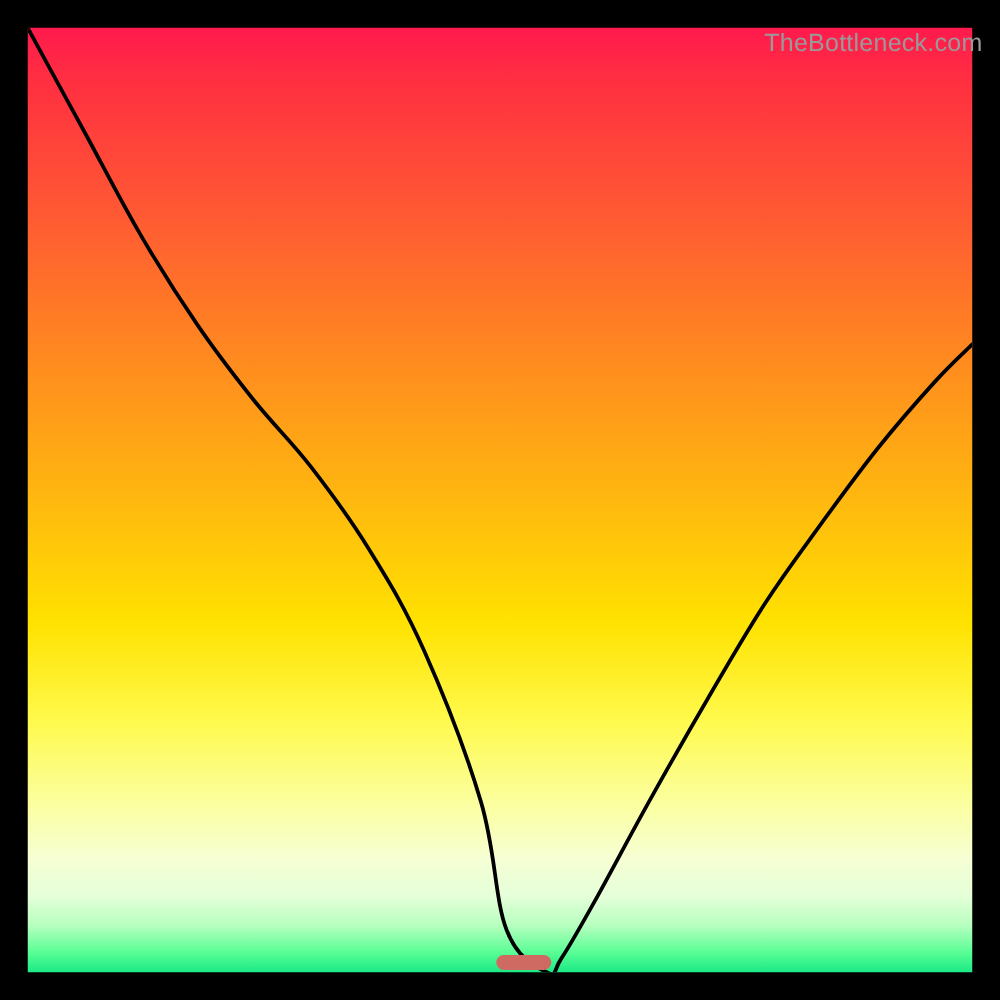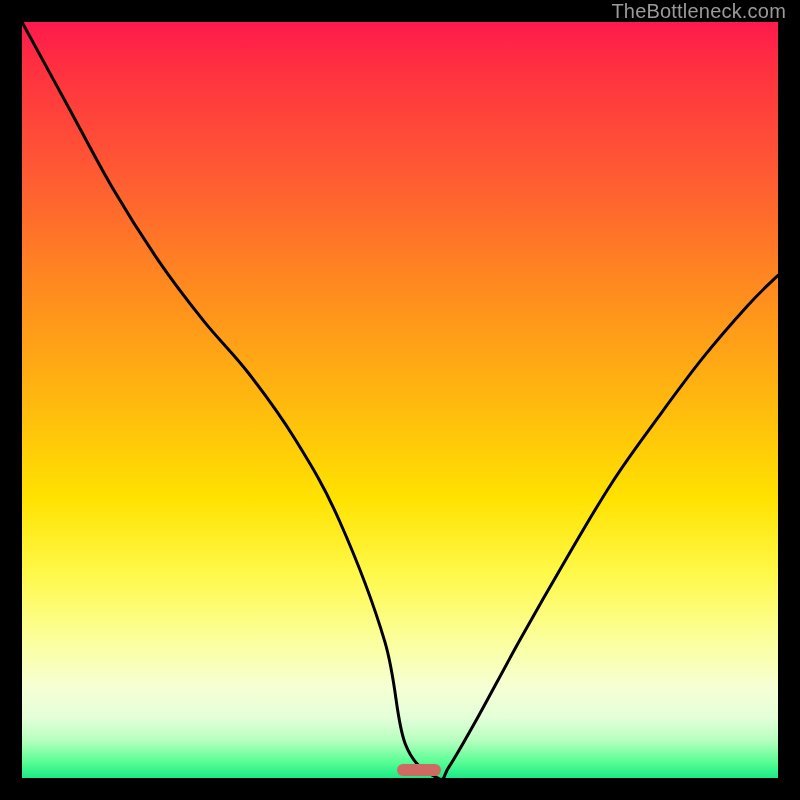--- a/index.html
+++ b/index.html
@@ -45,20 +45,21 @@
     position: absolute;
     background: #cf6a62;
     border-radius: 999px;
   }
   .watermark {
     position: absolute;
     color: #9a9a9a;
     font-size: 20px;
     font-weight: 500;
     letter-spacing: 0.2px;
+    margin-top: 24px;
   }
 </style>
 </head>
 <body>
 
 <div class="frame">
   <div class="gradient"></div>
   <svg class="curve" viewBox="0 0 756 756" preserveAspectRatio="none">
     <path fill="none" stroke="#000000" stroke-width="3" stroke-linejoin="round" stroke-linecap="round" d="M 0.0 0.0 C 8.2 15.0 29.0 53.2 45.4 83.2 C 61.7 113.1 74.4 138.4 90.7 166.3 C 107.0 194.2 119.8 214.3 136.1 238.1 C 152.4 262.0 165.1 278.2 181.4 298.6 C 197.8 319.0 210.5 330.4 226.8 351.5 C 243.1 372.6 255.8 389.3 272.2 415.8 C 288.5 442.3 301.2 462.2 317.5 499.0 C 333.8 535.7 351.0 579.8 362.9 619.9 C 374.7 660.1 373.8 697.5 383.3 722.0 C 392.8 746.5 407.9 751.9 415.8 756.0 C 423.7 760.1 420.3 754.9 427.1 744.7 C 433.9 734.5 440.7 722.4 453.6 699.3 C 466.5 676.2 482.6 645.4 499.0 616.1 C 515.3 586.9 528.0 564.7 544.3 536.8 C 560.6 508.9 573.4 486.3 589.7 461.2 C 606.0 436.0 618.7 419.4 635.0 396.9 C 651.4 374.4 664.1 356.8 680.4 336.4 C 696.7 316.0 712.2 298.5 725.8 283.5 C 739.4 268.5 750.6 258.7 756.0 253.3 "></path>
   </svg>

